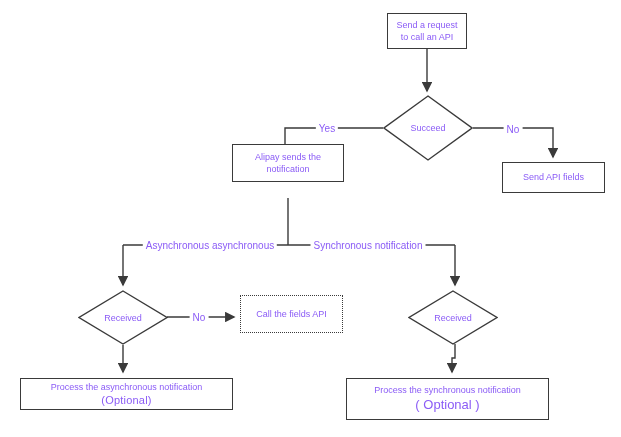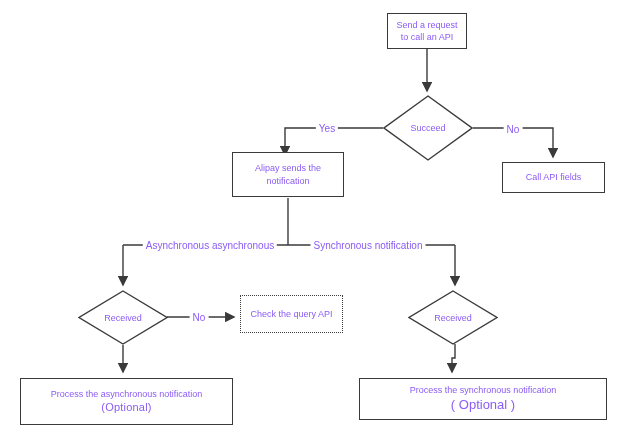--- a/index.html
+++ b/index.html
@@ -23,25 +23,25 @@
   }
   .edge-label {
     position:absolute; z-index:3; transform:translate(-50%,-50%);
     background:#ffffff; padding:0 3px; font-size:10px; white-space:nowrap;
   }
   .sub-left  { font-size:11px; letter-spacing:0.2px; }
   .sub-right { font-size:13px; }
 
   
   #n-start   { left:387px; top:13px;  width:80px;  height:36px; }
-  #n-alipay  { left:232px; top:152px; width:112px; height:45px; }
+  #n-alipay  { left:232px; top:144px; width:112px; height:38px; }
   #n-check   { left:502px; top:162px; width:103px; height:31px; }
   #n-query   { left:240px; top:295px; width:103px; height:38px; }
-  #n-pasync  { left:20px;  top:378px; width:213px; height:47px; }
-  #n-psync   { left:359px; top:378px; width:248px; height:42px; }
+  #n-pasync  { left:20px;  top:378px; width:213px; height:32px; }
+  #n-psync   { left:346px; top:378px; width:203px; height:42px; }
   #d-succeed { left:383px; top:95px;  width:90px;  height:66px;text-align:center; }
   #d-rasync  { left:78px;  top:290px; width:90px;  height:55px; }
   #d-rsync   { left:408px; top:290px; width:90px;  height:55px; }
   #el-yes    { left:327px; top:128px; }
   #el-no1    { left:513px; top:129px; }
   #el-async  { left:210px; top:245px; }
   #el-sync   { left:368px; top:245px;text-align:center; }
   #el-no2    { left:199px; top:317px; }
 </style>
 </head>
@@ -68,23 +68,23 @@
       <path d="M455,344 V358 H452 V372" marker-end="url(#arrow)"></path>
     </g>
   </svg>
 
   <div class="node" id="n-start">Send a request
 to call an API</div>
 
   <div class="node" id="n-alipay">Alipay sends the
 notification</div>
 
-  <div class="node" id="n-check">Call API fields</div>
+  <div class="node" id="n-check">Send API fields</div>
 
-  <div class="node dotted" id="n-query">Check the query API</div>
+  <div class="node dotted" id="n-query">Call the fields API</div>
 
   <div class="node" id="n-pasync">
     <span>Process the asynchronous notification</span>
     <span class="sub-left">(Optional)</span>
   </div>
 
   <div class="node" id="n-psync">
     <span>Process the synchronous notification</span>
     <span class="sub-right">( Optional )</span>
   </div>

